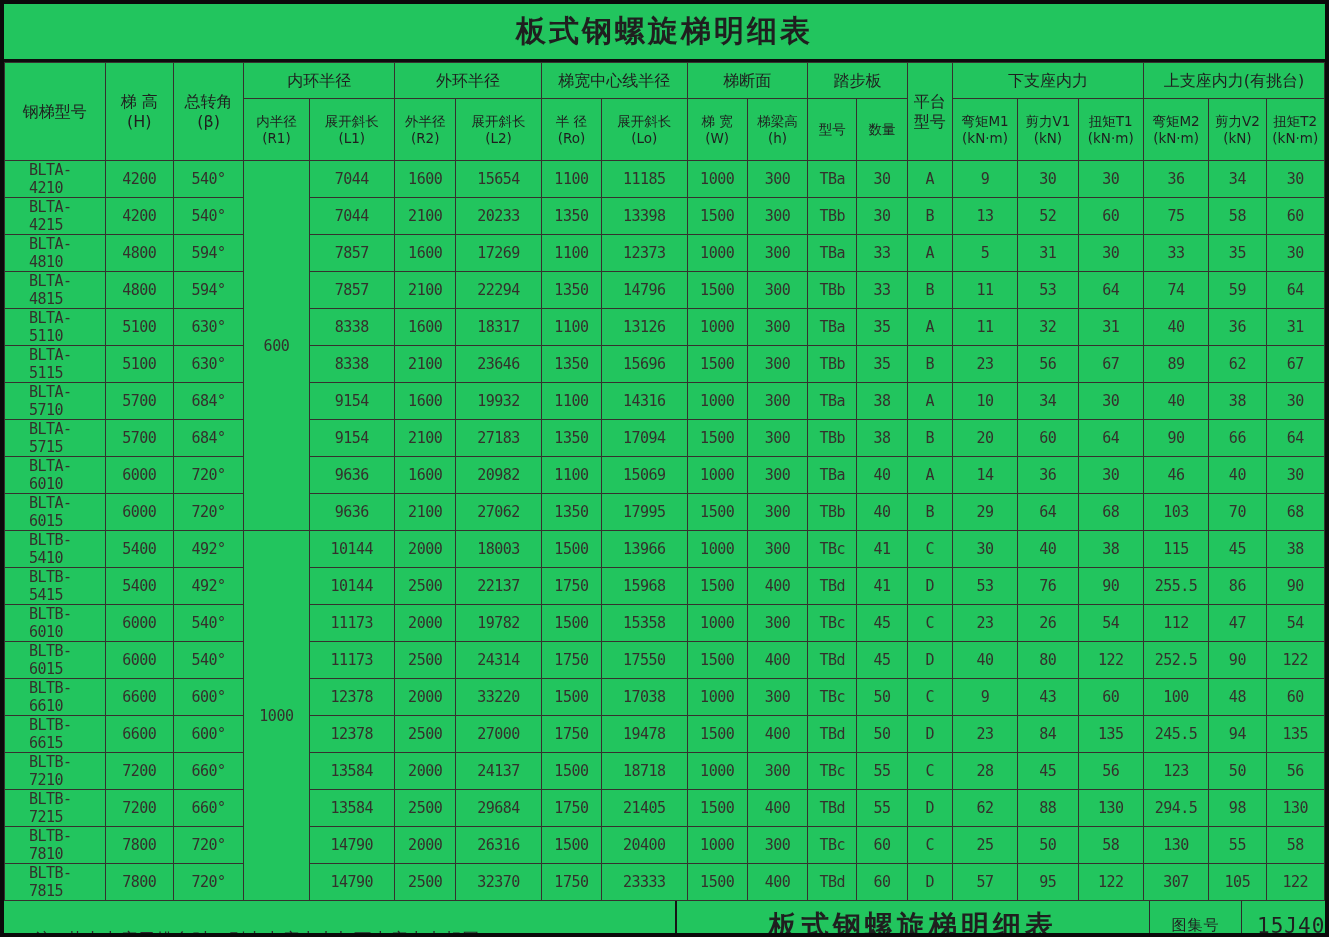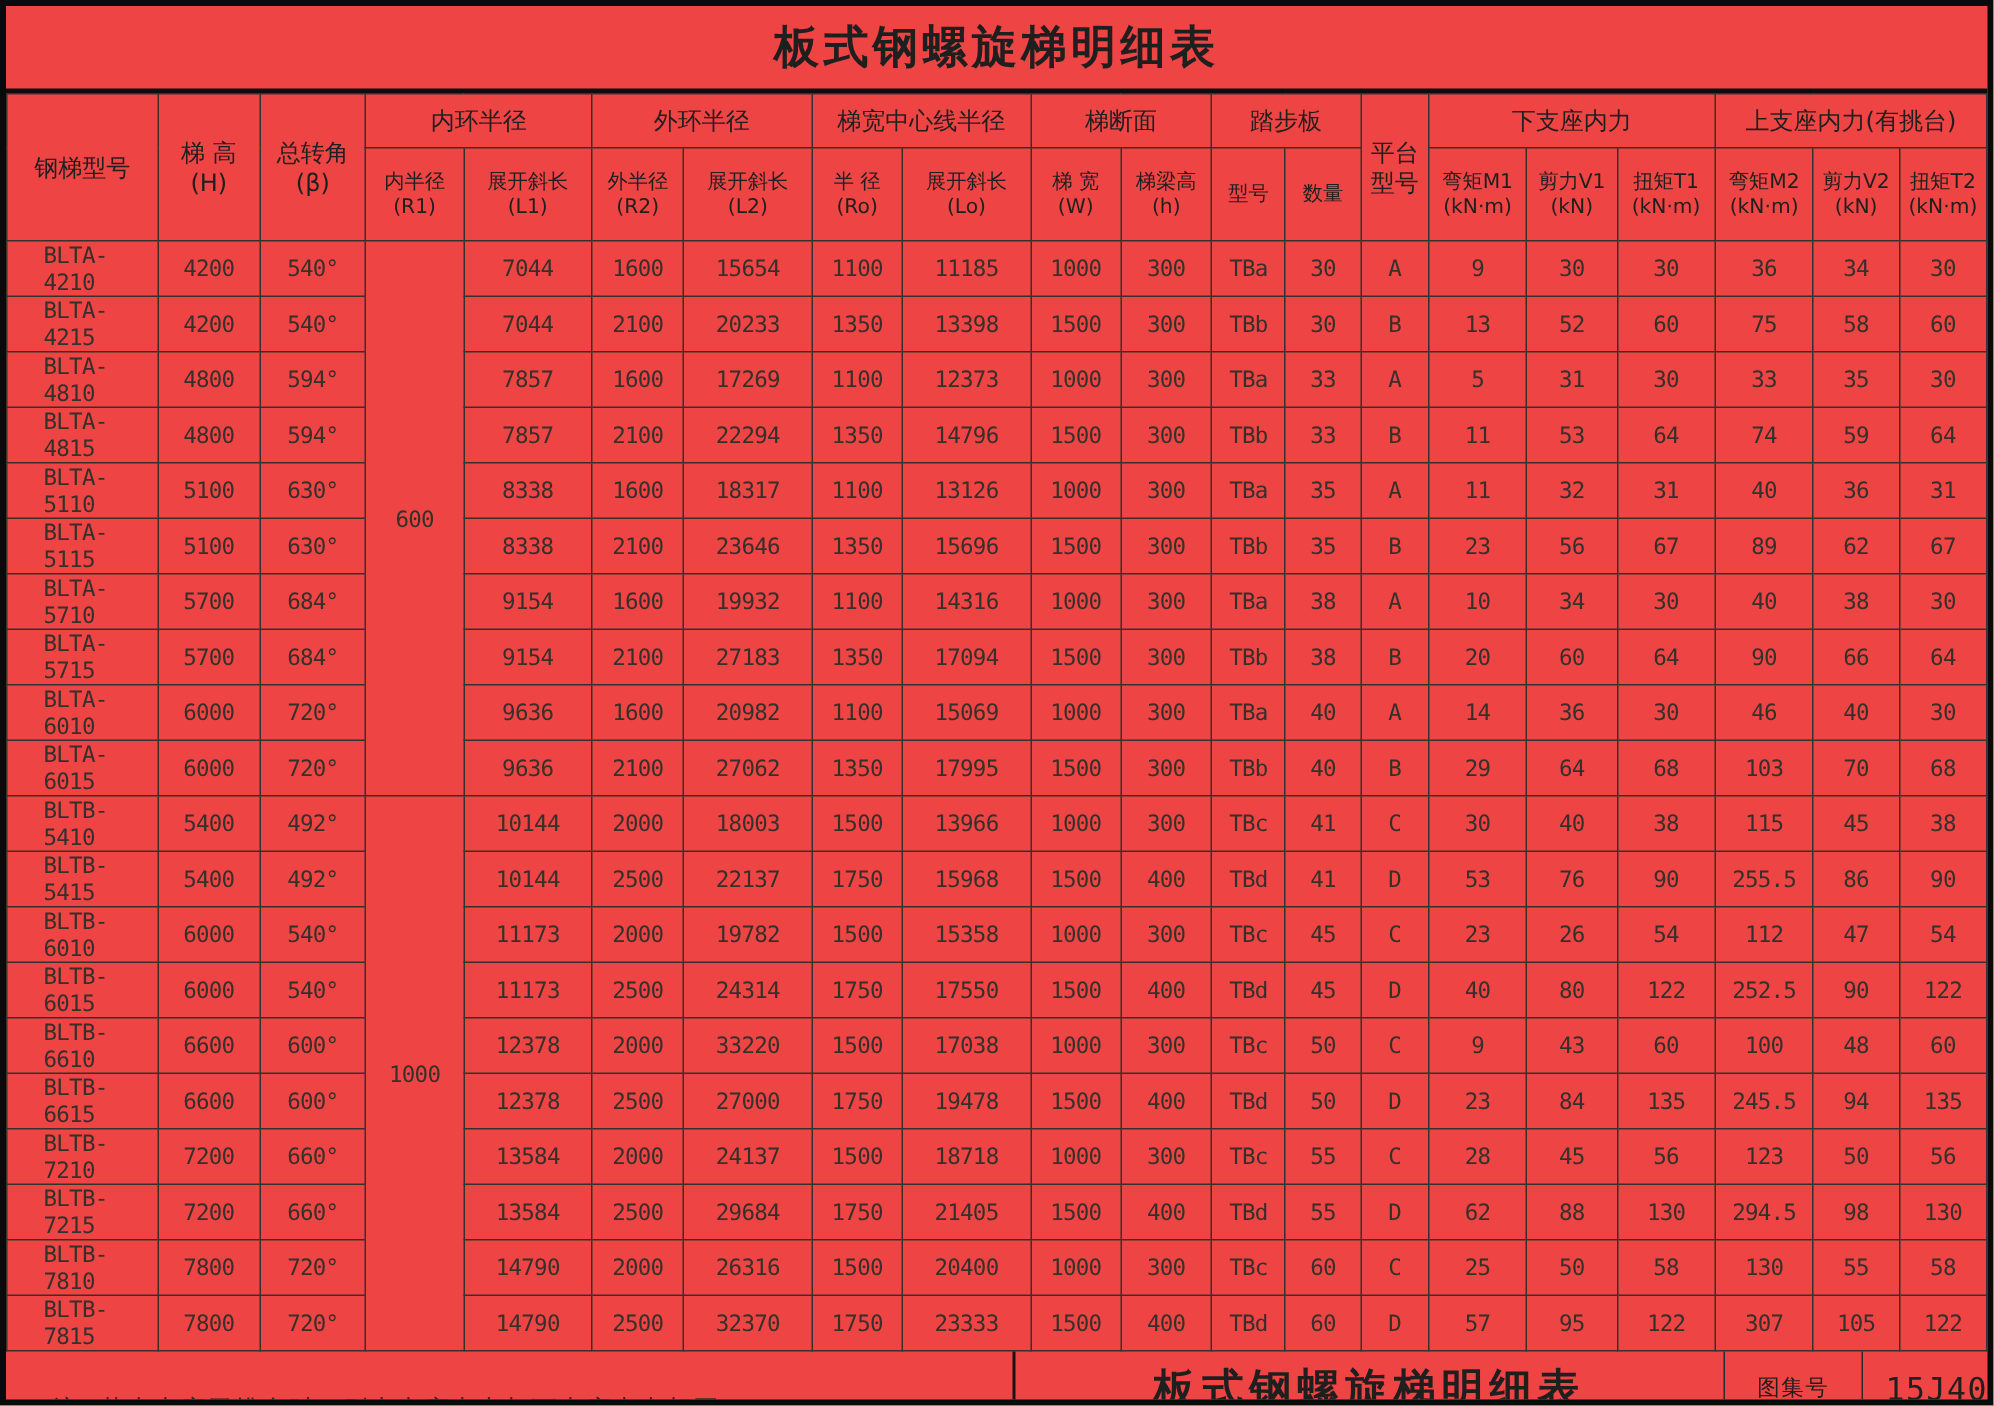--- a/index.html
+++ b/index.html
@@ -1,18 +1,18 @@
 <!DOCTYPE html>
 <html><head>
 <meta charset="utf-8">
 <style>
   html,body{margin:0;padding:0;background:#e8e8e4;}
   .page{
     position:relative;width:1329px;height:937px;box-sizing:border-box;
-    background:#ef4444;border:4px solid #0a0a0a;
+    background:#22c55e;border:4px solid #0a0a0a;
     font-family:"DejaVu Sans","Liberation Sans",sans-serif;color:#1f1f1f;
     display:flex;flex-direction:column;overflow:hidden;
   }
   
   .title-bar{
     height:58px;flex:none;display:flex;align-items:center;justify-content:center;
     border-bottom:3px solid #0d0d0d;box-sizing:border-box;
   }
   .title-bar .t{font-size:30px;font-weight:bold;letter-spacing:3px;}
   

